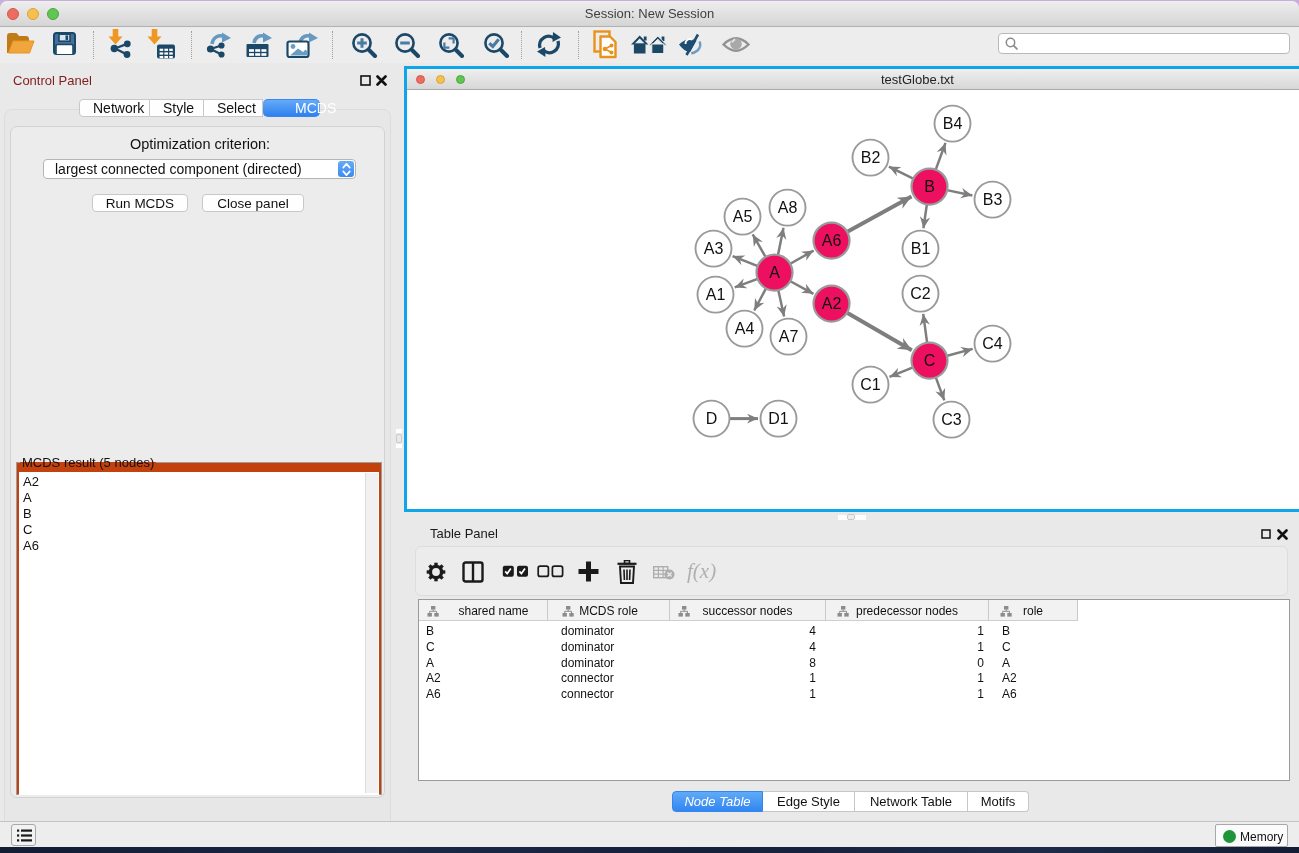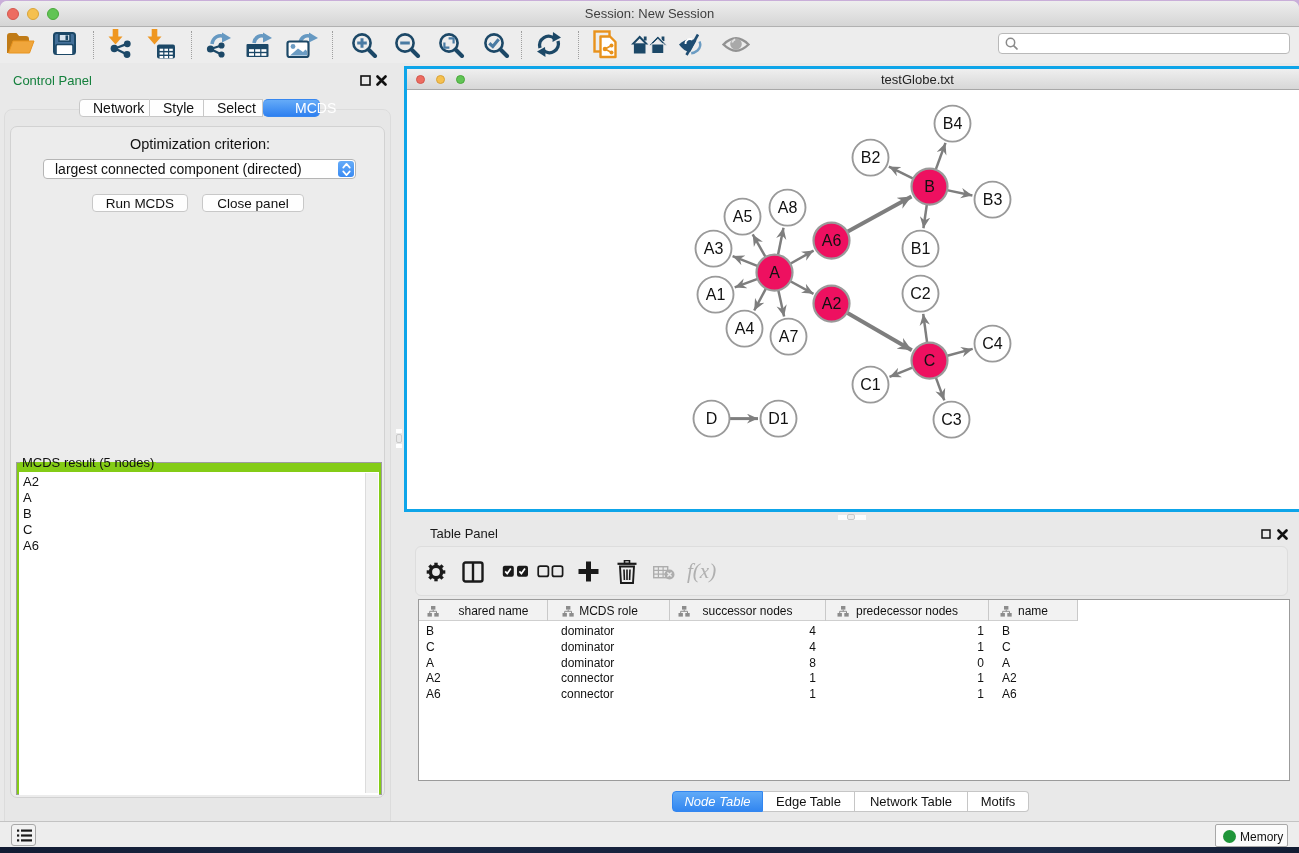--- a/index.html
+++ b/index.html
@@ -11,30 +11,30 @@
 #titlebar { position:absolute; left:0; top:0; width:1299px; height:26px; background:linear-gradient(#eeeeee,#d5d5d5); border-bottom:1px solid #b1b1b1; border-radius:7px 7px 0 0; }
 .tl { position:absolute; top:7px; width:12px; height:12px; border-radius:50%; }
 #titlebar .title { position:absolute; top:5px; width:100%; text-align:center; font-size:13px; color:#3f3f3f; }
 #toolbar { position:absolute; left:0; top:27px; width:1299px; height:35px; background:#ededed; }
 .sep { position:absolute; top:3px; height:28px; width:0; border-left:1px dotted #9f9f9f; }
 .ticon { position:absolute; top:31px; }
 #searchbox { position:absolute; left:998px; top:5px; width:292px; height:21px; background:#fff; border:1px solid #b9b9b9; border-radius:4px; }
 #main { position:absolute; left:0; top:62px; width:1299px; height:758px; background:#e9e9e9; }
 #statusbar { position:absolute; left:0; top:820px; width:1299px; height:27px; background:#ededed; border-top:1px solid #c3c3c3; }
 
-#cp-title { position:absolute; left:13px; top:10px; font-size:13px; color:#15803d; }
+#cp-title { position:absolute; left:13px; top:10px; font-size:13px; color:#7f1d1d; }
 .tabrow { position:absolute; height:19px; display:flex; }
 .tab { height:18px; line-height:17px; padding:0 13px; background:#fefefe; border:1px solid #c8c8c8; border-left:none; font-size:14px; color:#111; text-align:center; }
 .tab.first { border-left:1px solid #c8c8c8; border-radius:4px 0 0 4px; }
 .tab.last { border-radius:0 4px 4px 0;padding-left:32px; }
 .tab.sel { background:linear-gradient(#65abf8,#2e80f0); border-color:#3787ef; color:#fff; border-radius:5px; }
 #cp-outer { position:absolute; left:4px; top:46px; width:387px; height:755px; background:#e7e7e7; border:1px solid #dcdcdc; border-radius:8px; }
 #cp-inner { position:absolute; left:10px; top:63px; width:375px; height:672px; background:#ececec; border:1px solid #d2d2d2; border-radius:7px; }
 .btn { position:absolute; background:#fefefe; border:1px solid #c8c8c8; border-radius:4px; font-size:13.5px; color:#111; text-align:center; }
-fieldset#mcds { position:absolute; left:16px; top:392px; width:366px; height:340px; border:1px solid #9d9d9d; background:#84cc16; }
+fieldset#mcds { position:absolute; left:16px; top:392px; width:366px; height:340px; border:1px solid #9d9d9d; background:#c2410c; }
 fieldset#mcds legend { font-size:13px; color:#111; margin-left:3px; padding:0 2px; }
 #mcds .list { position:absolute; left:2px; top:2px; width:360px; height:323px; background:#fff; font-size:13px; color:#111; padding:2px 0 0 4px; line-height:16px; }
 #mcds .vtrack { position:absolute; right:3px; top:3px; width:13px; height:320px; background:#f1f1f1; border-left:1px solid #dcdcdc; }
 
 #netwin { position:absolute; left:404px; top:3px; width:1027px; height:446px; background:#fff; border:3px solid #0ea5e9; }
 #nettitle { position:absolute; left:0; top:0; width:100%; height:21px; background:linear-gradient(#efefef,#d7d7d7); border-bottom:1px solid #a8a8a8; }
 #nettitle .title { position:absolute; top:3px; width:100%; text-align:center; font-size:13px; color:#222; }
 .tl2 { position:absolute; top:6px; width:9px; height:9px; border-radius:50%; }
 
 #tp-title { position:absolute; left:430px; top:463px; font-size:13px; color:#1a1a1a; }
@@ -386,21 +386,21 @@
         <div class="th" style="left:129px;width:122px">
             <span>MCDS role</span>
           </div>
         <div class="th" style="left:251px;width:156px">
             <span>successor nodes</span>
           </div>
         <div class="th" style="left:407px;width:163px">
             <span>predecessor nodes</span>
           </div>
         <div class="th" style="left:570px;width:89px">
-            <span>name</span>
+            <span>role</span>
           </div>
       </div>
 <svg class="abs" style="left:8px;top:6px" width="12" height="11" viewBox="0 0 12 11">
   <g fill="#8c8c8c">
             <rect x="4" y="0" width="4.4" height="3.6"></rect>
             <rect x="0.5" y="7" width="4.4" height="3.6"></rect>
             <rect x="7.3" y="7" width="4.4" height="3.6"></rect>
           </g>
   <g stroke="#8c8c8c" stroke-width="1" fill="none">
             <path d="M6.2,3.6 L6.2,5.3 M2.7,7 L2.7,5.3 L9.5,5.3 L9.5,7"></path>
@@ -477,21 +477,21 @@
 <div class="trow" style="left:0;top:87px;width:870px">
   <span class="cell" style="left:7px">A6</span>
   <span class="cell" style="left:142px">connector</span>
   <span class="cell" style="left:300px;width:97px;text-align:right">1</span>
   <span class="cell" style="left:470px;width:95px;text-align:right">1</span>
   <span class="cell" style="left:583px">A6</span>
 </div>
     </div>
     <div class="segrow">
       <div class="seg sel first" style="width:91px">Node Table</div>
-      <div class="seg" style="width:92px">Edge Table</div>
+      <div class="seg" style="width:92px">Edge Style</div>
       <div class="seg" style="width:113px">Network Table</div>
       <div class="seg last" style="width:61px">Motifs</div>
     </div>
   </div>
   <div id="statusbar">
     <div id="listbtn">
         <svg style="position:absolute;left:5px;top:4px" width="15" height="13" viewBox="0 0 15 13">
       <g fill="#1a1a1a">
             <rect x="0" y="0.5" width="2.2" height="2.2"></rect>
             <rect x="0" y="5.4" width="2.2" height="2.2"></rect>

